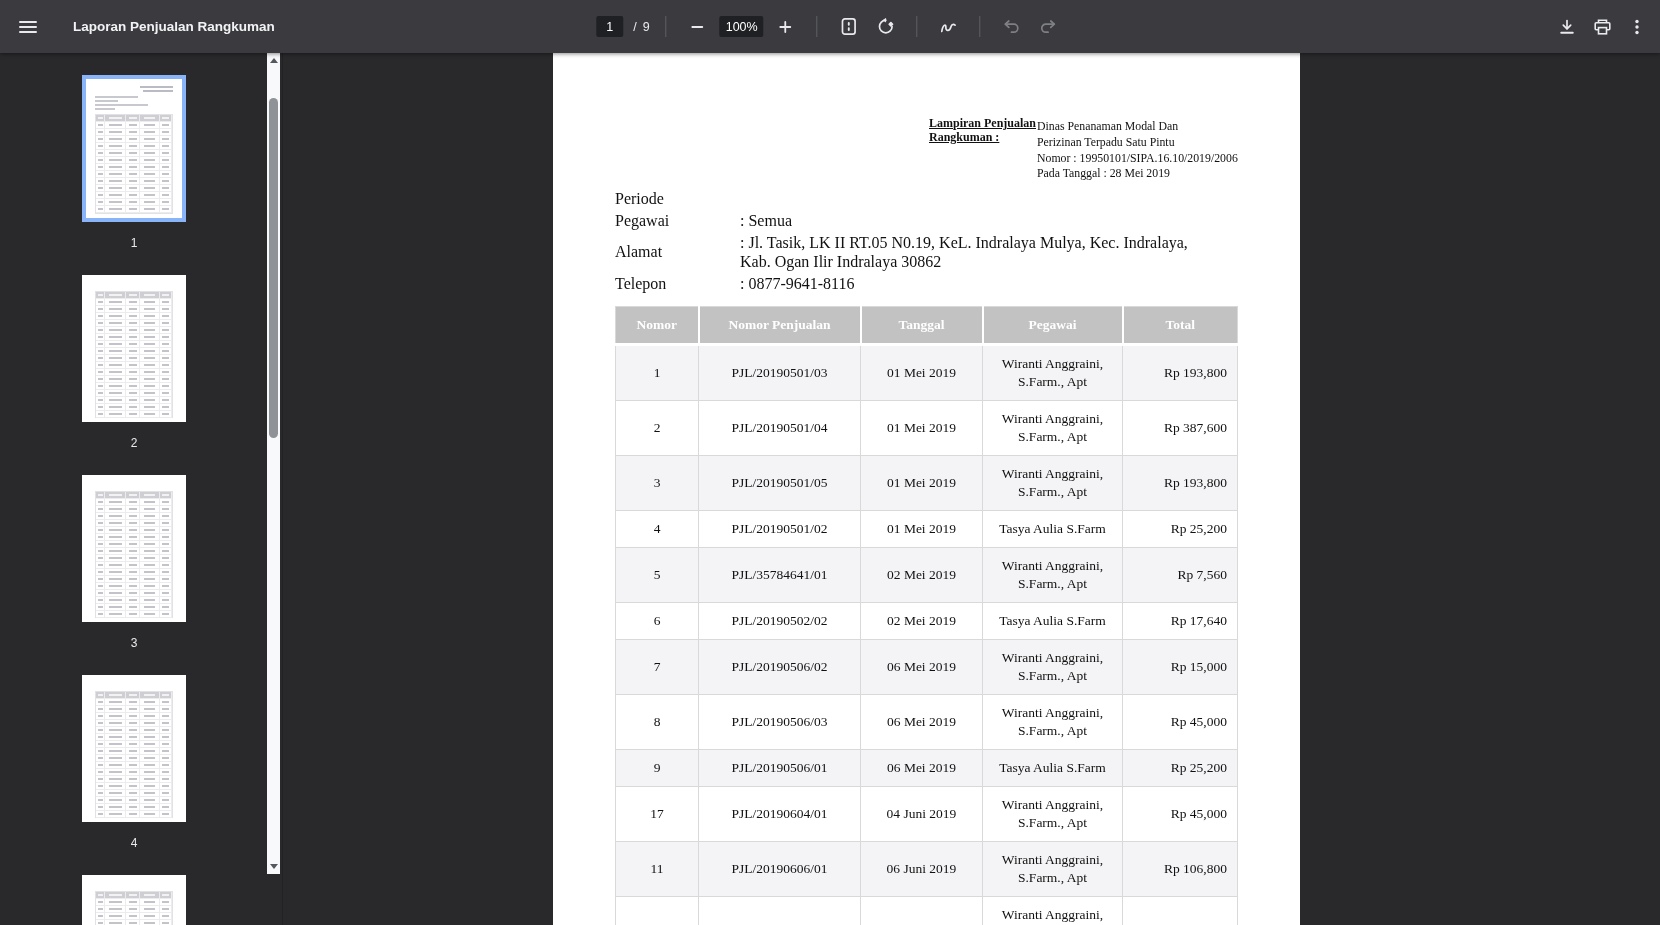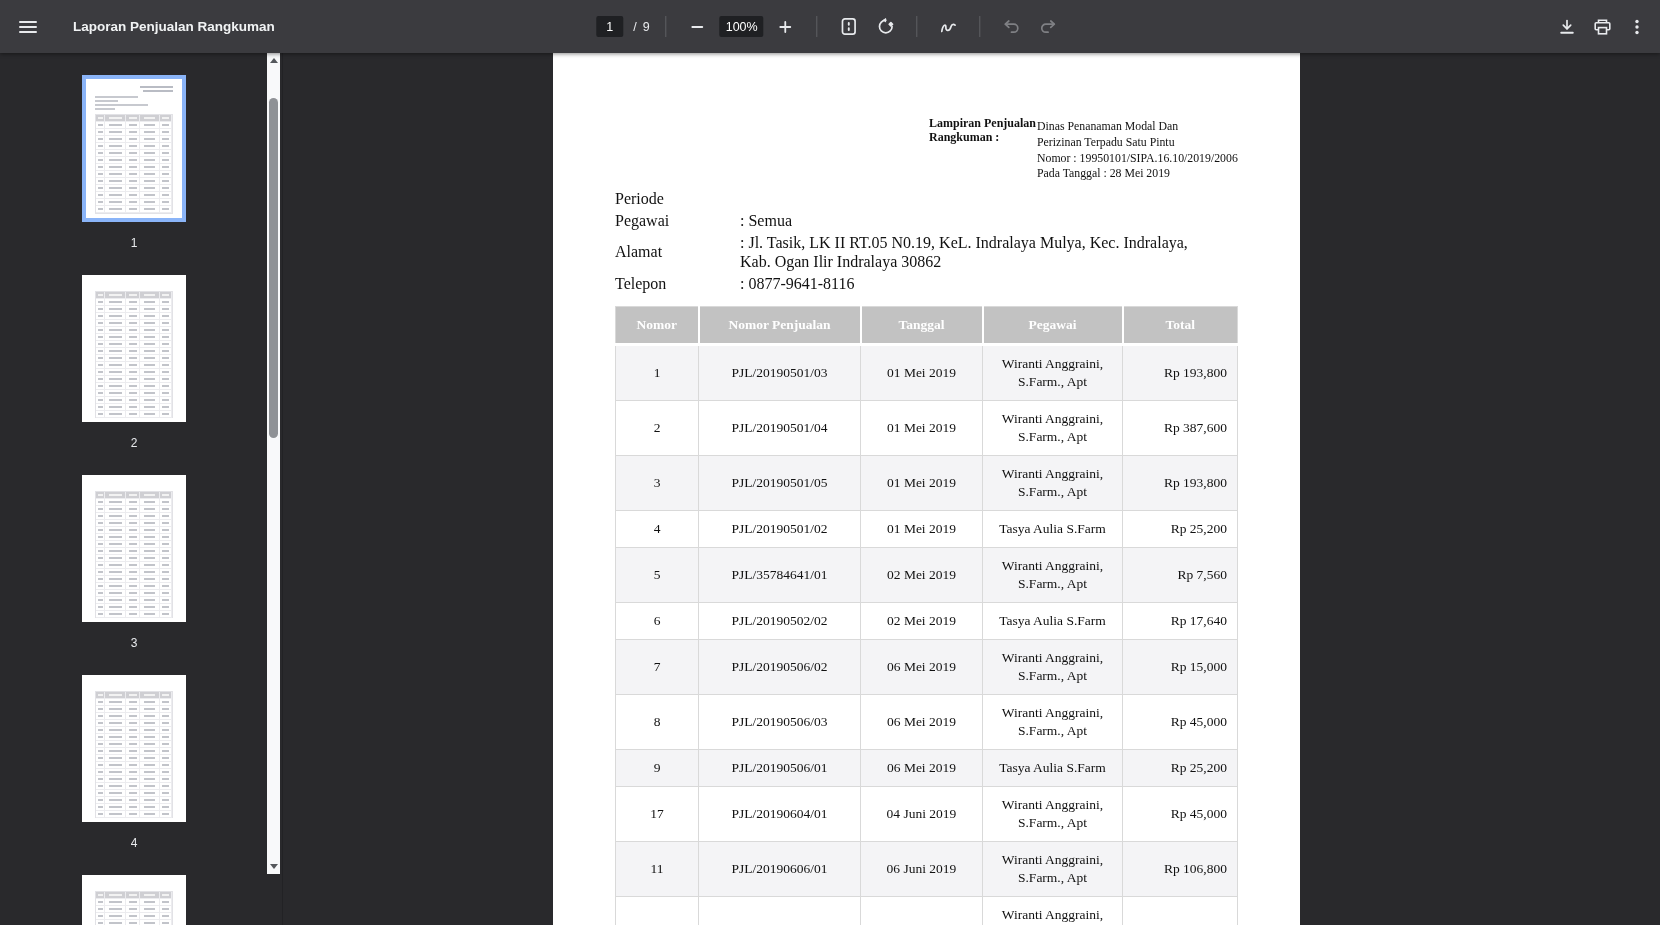--- a/index.html
+++ b/index.html
@@ -70,21 +70,21 @@
               border-top:5px solid #55585c; }
   .vs-thumb { position:absolute; left:2px; top:45px; width:9px; height:340px;
               background:#8f9296; border-radius:5px; cursor:grab; }
 
   
   .viewer { position:relative; flex:1; background:#29292c; overflow:hidden; }
   .pdf-page { position:absolute; left:270px; top:0; width:747px; height:1040px; background:#fff;
               font-family:"Liberation Serif", serif; color:#111; }
 
   .doc-lampiran { position:absolute; left:376px; top:64px; width:108px;
-                  font-size:12px; font-weight:bold; line-height:13.5px; }
+                  font-size:12px; font-weight:bold; line-height:13.5px;text-decoration:underline; }
   .doc-issuer   { position:absolute; left:484px; top:66px; font-size:11.8px; line-height:15.8px; }
 
   .doc-meta { position:absolute; left:62px; top:137px; width:600px; font-size:16px; }
   .meta-row { display:grid; grid-template-columns:125px 1fr; align-items:center; margin-bottom:3px; }
   .meta-val { width:478px; line-height:19px; }
   .meta-val.bold { font-weight:bold; }
 
   .doc-table { position:absolute; left:62px; top:253px; border-collapse:collapse;
                table-layout:fixed; width:622px; font-size:13.5px; }
   .doc-table th { background:#c2c2c2; color:#fff; font-weight:bold; padding:9px 4px;

